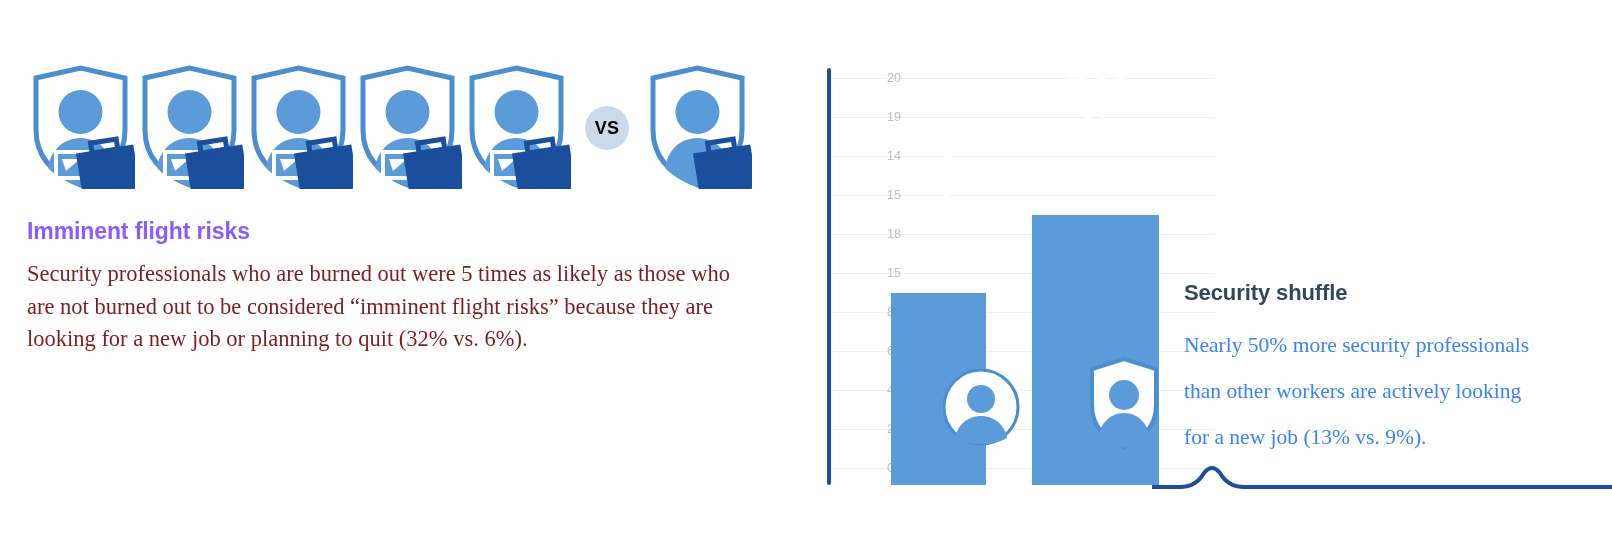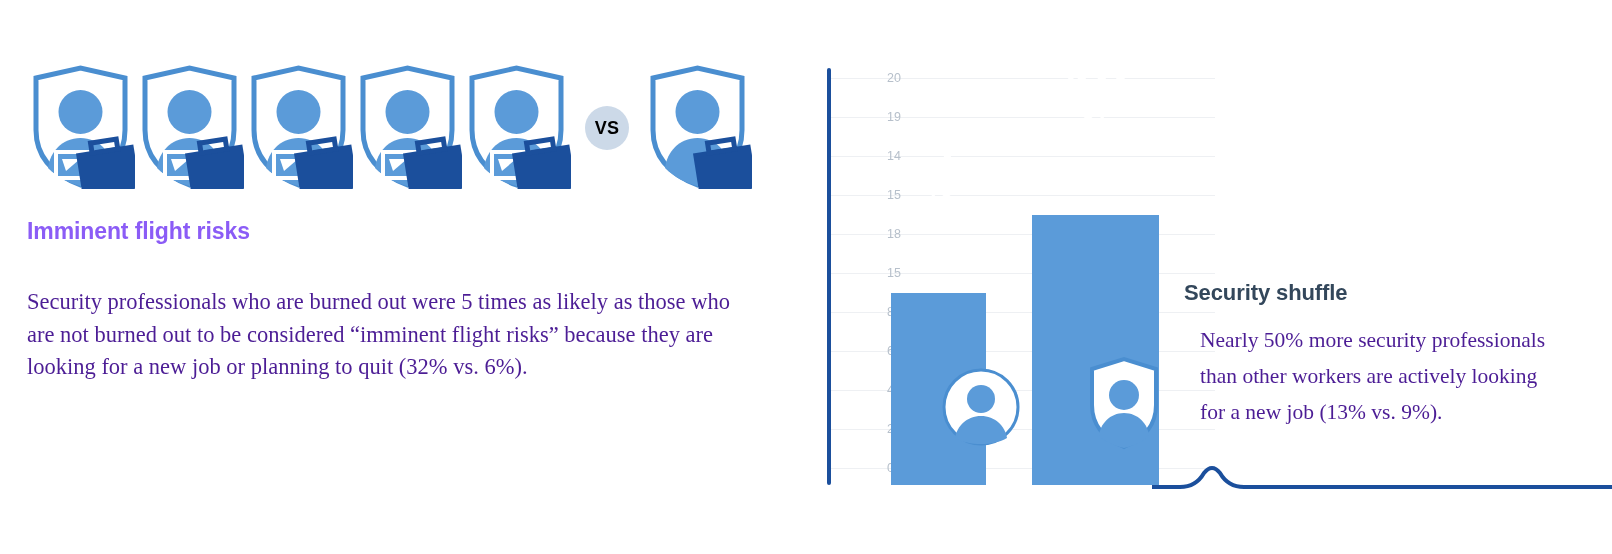--- a/index.html
+++ b/index.html
@@ -34,21 +34,21 @@
   }
 
   .headline {
     position: absolute; left: 27px; top: 218px;
     font-size: 23px; font-weight: 700; color: #8b5cf6;
     letter-spacing: -.1px;
   }
   .body-copy {
     position: absolute; left: 27px; top: 258px; width: 735px;
     font-family: "Liberation Serif", serif;
-    font-size: 22.5px; line-height: 32.5px; color: #4c1d95; margin-top: 28px;
+    font-size: 22.5px; line-height: 32.5px; color: #7f1d1d;
   }
 
   
   .chart-panel { position: absolute; left: 800px; top: 0; width: 812px; height: 554px; }
 
   .plot {
     position: absolute; left: 27px; top: 68px;
     width: 388px; height: 417px;
   }
   .y-axis-line {
@@ -106,21 +106,21 @@
 
   
   .right-headline {
     position: absolute; left: 384px; top: 280px;
     font-size: 22px; font-weight: 700; color: #33475b;
     letter-spacing: -.1px;
   }
   .right-copy {
     position: absolute; left: 384px; top: 322px; width: 360px;
     font-family: "Liberation Serif", serif;
-    font-size: 21.5px; line-height: 36px; color: #4c1d95; margin-left: 16px;
+    font-size: 21.5px; line-height: 46px; color: #3b82f6;
   }
 </style>
 </head>
 <body>
 
 <div class="page">
 
   <div class="left-panel">
 
     <div class="icon-row">

